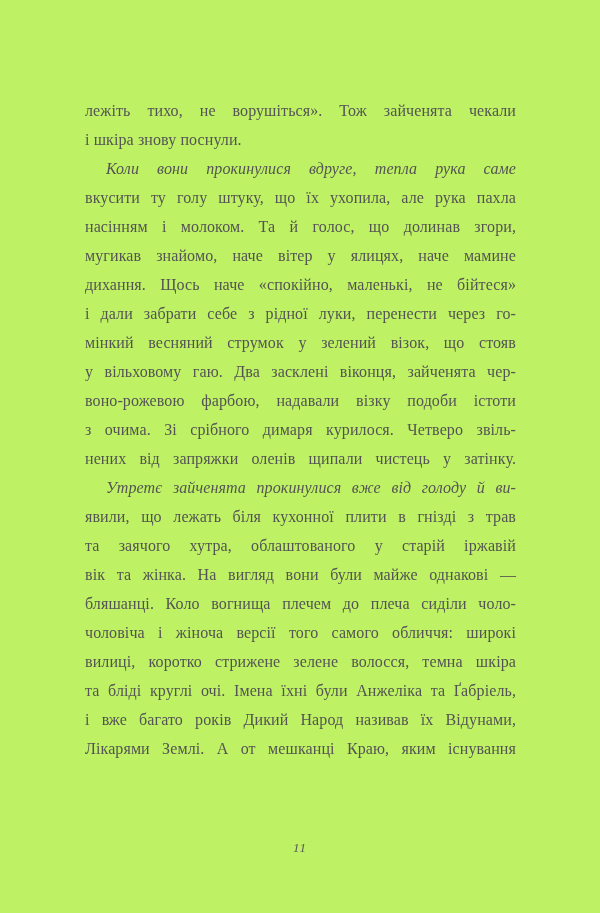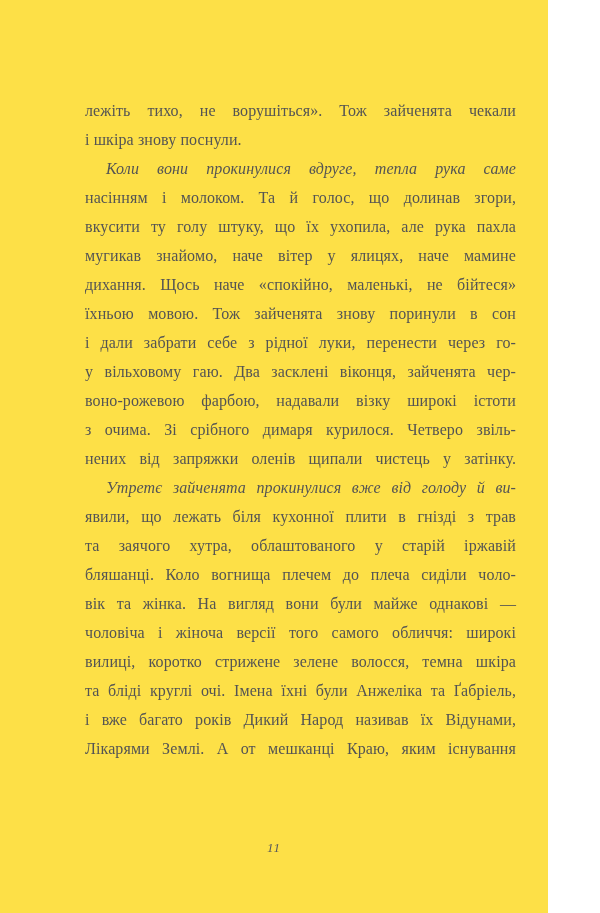--- a/index.html
+++ b/index.html
@@ -2,23 +2,23 @@
 <html><head>
 <meta charset="utf-8">
 <style>
   html, body {
     margin: 0;
     padding: 0;
     background: #ffffff;
   }
   .page {
     position: relative;
-    width: 548px;
+    width: 600px;
     height: 913px;
-    background: #fde047;
+    background: #bef264;
     overflow: hidden;
     font-family: "Liberation Serif", "DejaVu Serif", serif;
   }
   .text-block {
     position: absolute;
     top: 96px;
     left: 85px;
     width: 431px;
   }
   .text-line {
@@ -51,35 +51,35 @@
   }
 </style>
 </head>
 <body>
 
 <div class="page">
   <div class="text-block" id="text-block">
       <div class="text-line">лежіть тихо, не ворушіться». Тож зайченята чекали</div>
       <div class="text-line no-stretch">і шкіра знову поснули.</div>
       <div class="text-line indent">Коли вони прокинулися вдруге, тепла рука саме</div>
+      <div class="text-line">вкусити ту голу штуку, що їх ухопила, але рука пахла</div>
       <div class="text-line">насінням і молоком. Та й голос, що долинав згори,</div>
-      <div class="text-line">вкусити ту голу штуку, що їх ухопила, але рука пахла</div>
       <div class="text-line">мугикав знайомо, наче вітер у ялицях, наче мамине</div>
       <div class="text-line">дихання. Щось наче «спокійно, маленькі, не бійтеся»</div>
-      <div class="text-line">їхньою мовою. Тож зайченята знову поринули в сон</div>
       <div class="text-line">і дали забрати себе з рідної луки, перенести через го-</div>
+      <div class="text-line">мінкий весняний струмок у зелений візок, що стояв</div>
       <div class="text-line">у вільховому гаю. Два засклені віконця, зайченята чер-</div>
-      <div class="text-line">воно-рожевою фарбою, надавали візку широкі істоти</div>
+      <div class="text-line">воно-рожевою фарбою, надавали візку подоби істоти</div>
       <div class="text-line">з очима. Зі срібного димаря курилося. Четверо звіль-</div>
       <div class="text-line">нених від запряжки оленів щипали чистець у затінку.</div>
       <div class="text-line indent">Утретє зайченята прокинулися вже від голоду й ви-</div>
       <div class="text-line">явили, що лежать біля кухонної плити в гнізді з трав</div>
       <div class="text-line">та заячого хутра, облаштованого у старій іржавій</div>
+      <div class="text-line">вік та жінка. На вигляд вони були майже однакові —</div>
       <div class="text-line">бляшанці. Коло вогнища плечем до плеча сиділи чоло-</div>
-      <div class="text-line">вік та жінка. На вигляд вони були майже однакові —</div>
       <div class="text-line">чоловіча і жіноча версії того самого обличчя: широкі</div>
       <div class="text-line">вилиці, коротко стрижене зелене волосся, темна шкіра</div>
       <div class="text-line">та бліді круглі очі. Імена їхні були Анжеліка та Ґабріель,</div>
       <div class="text-line">і вже багато років Дикий Народ називав їх Відунами,</div>
       <div class="text-line">Лікарями Землі. А от мешканці Краю, яким існування</div>
     </div>
   <div class="page-number">11</div>
 </div>
 
 </body></html>

